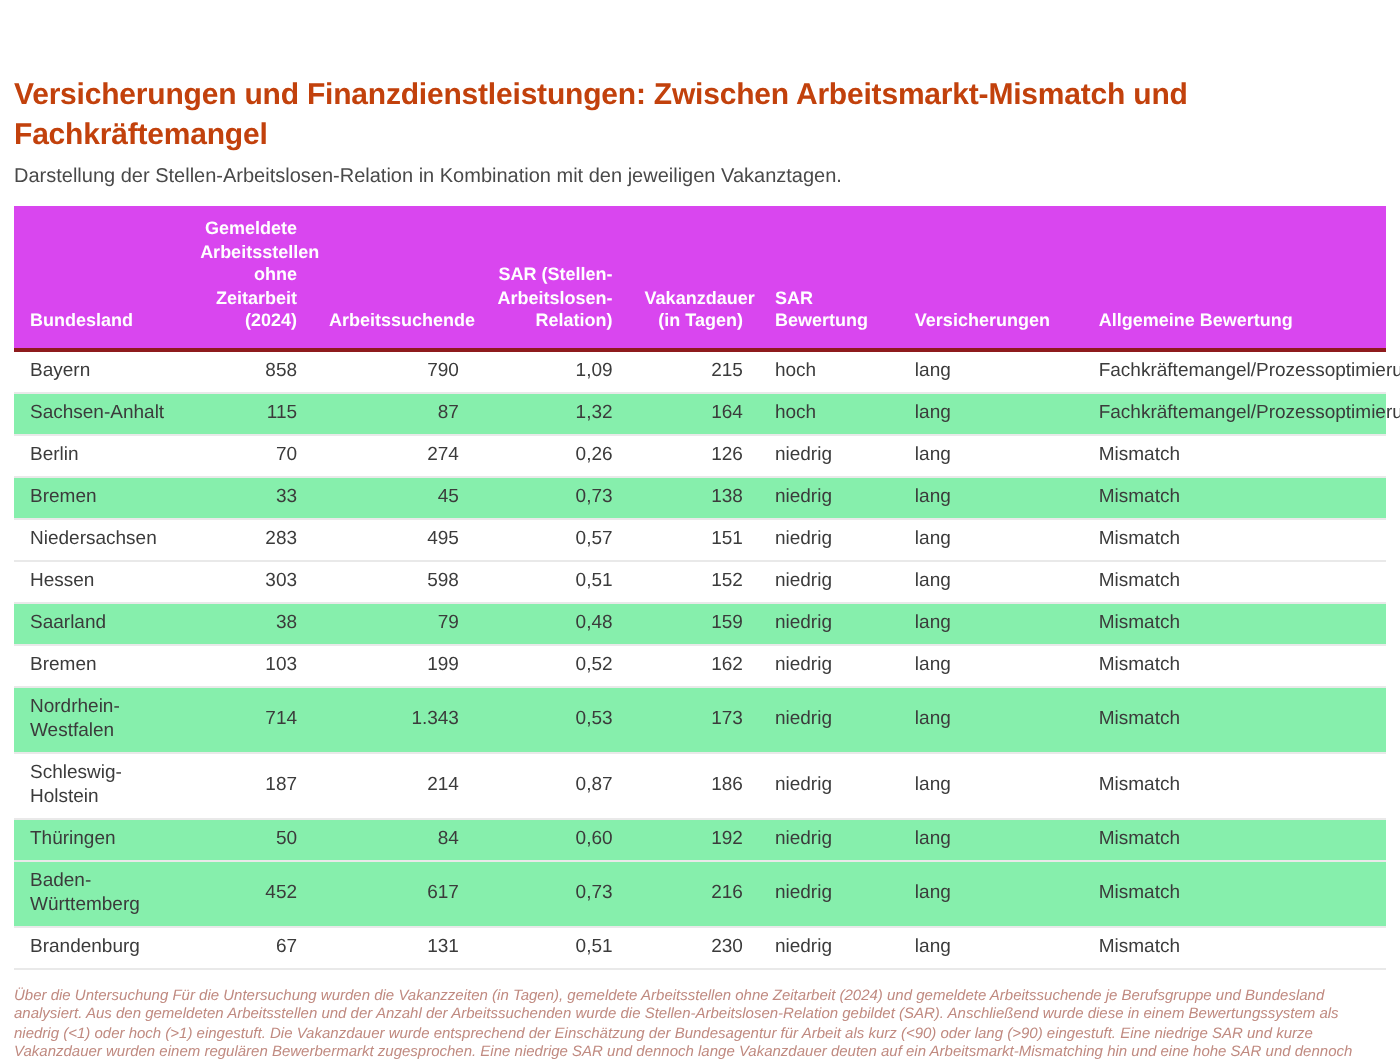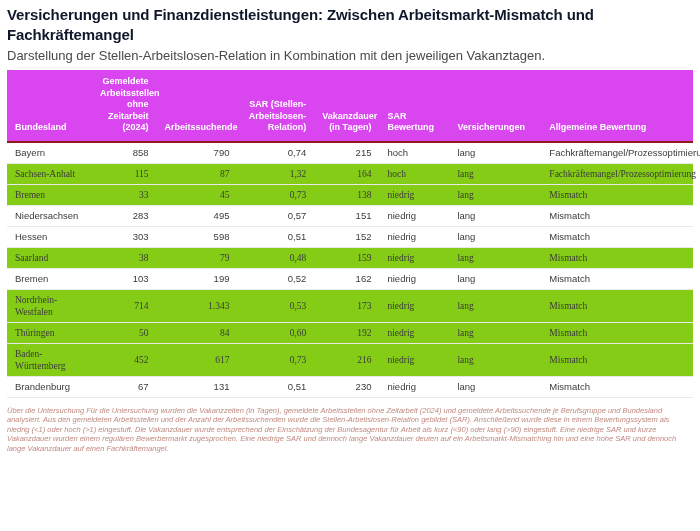--- a/index.html
+++ b/index.html
@@ -3,42 +3,42 @@
 <meta charset="utf-8">
 <style>
   html, body { margin: 0; padding: 0; background: #ffffff; }
   body {
     width: 700px; height: 531px; overflow: hidden;
     font-family: "Liberation Sans", "DejaVu Sans", sans-serif;
     -webkit-font-smoothing: antialiased;
   }
   .page { padding: 5px 7px 0 7px; }
   .title {
-    font-size: 15px; font-weight: bold; color: #0f172a;
-    line-height: 20px; letter-spacing: -0.1px;
+    font-size: 15px; font-weight: bold; color: #c2410c;
+    line-height: 20px; letter-spacing: -0.1px; margin-top: 33px;
   }
   .subtitle {
-    font-size: 13px; color: #494949; margin-top: 4px; margin-bottom: 8px;
+    font-size: 10px; color: #494949; margin-top: 4px; margin-bottom: 8px;
     line-height: 13px;
   }
   table.dw-table {
     width: 686px; border-collapse: collapse; table-layout: fixed;
   }
   table.dw-table thead th {
     background: #d946ef; color: #ffffff;
     font-size: 9px; font-weight: bold; line-height: 11.5px;
     vertical-align: bottom; padding: 6px 8px 7px 8px;
     border-bottom: 2px solid #8e1b1d;
   }
   table.dw-table tbody td {
     font-size: 9.5px; color: #3b3b3b; line-height: 12px;
     padding: 4px 8px; vertical-align: middle;
     border-bottom: 1px solid #e9e9e9;
   }
-  table.dw-table tbody tr.alt { background: #84cc16; font-family: Liberation Serif, serif; }
+  table.dw-table tbody tr.alt { background: #86efac; }
   .al-left  { text-align: left; }
   .al-right { text-align: right; }
   .last-col { white-space: nowrap; overflow: visible; }
   .note {
     margin-top: 8px; font-size: 7.5px; line-height: 9.5px;
     font-style: italic; color: #c08a80; width: 686px;
   }
 </style>
 </head>
 <body>
@@ -69,36 +69,46 @@
           <th class="al-left">SAR Bewertung</th>
           <th class="al-left">Versicherungen</th>
           <th class="al-left">Allgemeine Bewertung</th>
         </tr>
     </thead>
     <tbody>
         <tr>
           <td class="al-left">Bayern</td>
           <td class="al-right">858</td>
           <td class="al-right">790</td>
-          <td class="al-right">0,74</td>
+          <td class="al-right">1,09</td>
           <td class="al-right">215</td>
           <td class="al-left">hoch</td>
           <td class="al-left">lang</td>
           <td class="al-left last-col">Fachkräftemangel/Prozessoptimierung</td>
         </tr>
         <tr class="alt">
           <td class="al-left">Sachsen-Anhalt</td>
           <td class="al-right">115</td>
           <td class="al-right">87</td>
           <td class="al-right">1,32</td>
           <td class="al-right">164</td>
           <td class="al-left">hoch</td>
           <td class="al-left">lang</td>
           <td class="al-left last-col">Fachkräftemangel/Prozessoptimierung</td>
         </tr>
+        <tr>
+          <td class="al-left">Berlin</td>
+          <td class="al-right">70</td>
+          <td class="al-right">274</td>
+          <td class="al-right">0,26</td>
+          <td class="al-right">126</td>
+          <td class="al-left">niedrig</td>
+          <td class="al-left">lang</td>
+          <td class="al-left last-col">Mismatch</td>
+        </tr>
         <tr class="alt">
           <td class="al-left">Bremen</td>
           <td class="al-right">33</td>
           <td class="al-right">45</td>
           <td class="al-right">0,73</td>
           <td class="al-right">138</td>
           <td class="al-left">niedrig</td>
           <td class="al-left">lang</td>
           <td class="al-left last-col">Mismatch</td>
         </tr>
@@ -145,20 +155,30 @@
         <tr class="alt">
           <td class="al-left">Nordrhein-Westfalen</td>
           <td class="al-right">714</td>
           <td class="al-right">1.343</td>
           <td class="al-right">0,53</td>
           <td class="al-right">173</td>
           <td class="al-left">niedrig</td>
           <td class="al-left">lang</td>
           <td class="al-left last-col">Mismatch</td>
         </tr>
+        <tr>
+          <td class="al-left">Schleswig-Holstein</td>
+          <td class="al-right">187</td>
+          <td class="al-right">214</td>
+          <td class="al-right">0,87</td>
+          <td class="al-right">186</td>
+          <td class="al-left">niedrig</td>
+          <td class="al-left">lang</td>
+          <td class="al-left last-col">Mismatch</td>
+        </tr>
         <tr class="alt">
           <td class="al-left">Thüringen</td>
           <td class="al-right">50</td>
           <td class="al-right">84</td>
           <td class="al-right">0,60</td>
           <td class="al-right">192</td>
           <td class="al-left">niedrig</td>
           <td class="al-left">lang</td>
           <td class="al-left last-col">Mismatch</td>
         </tr>

